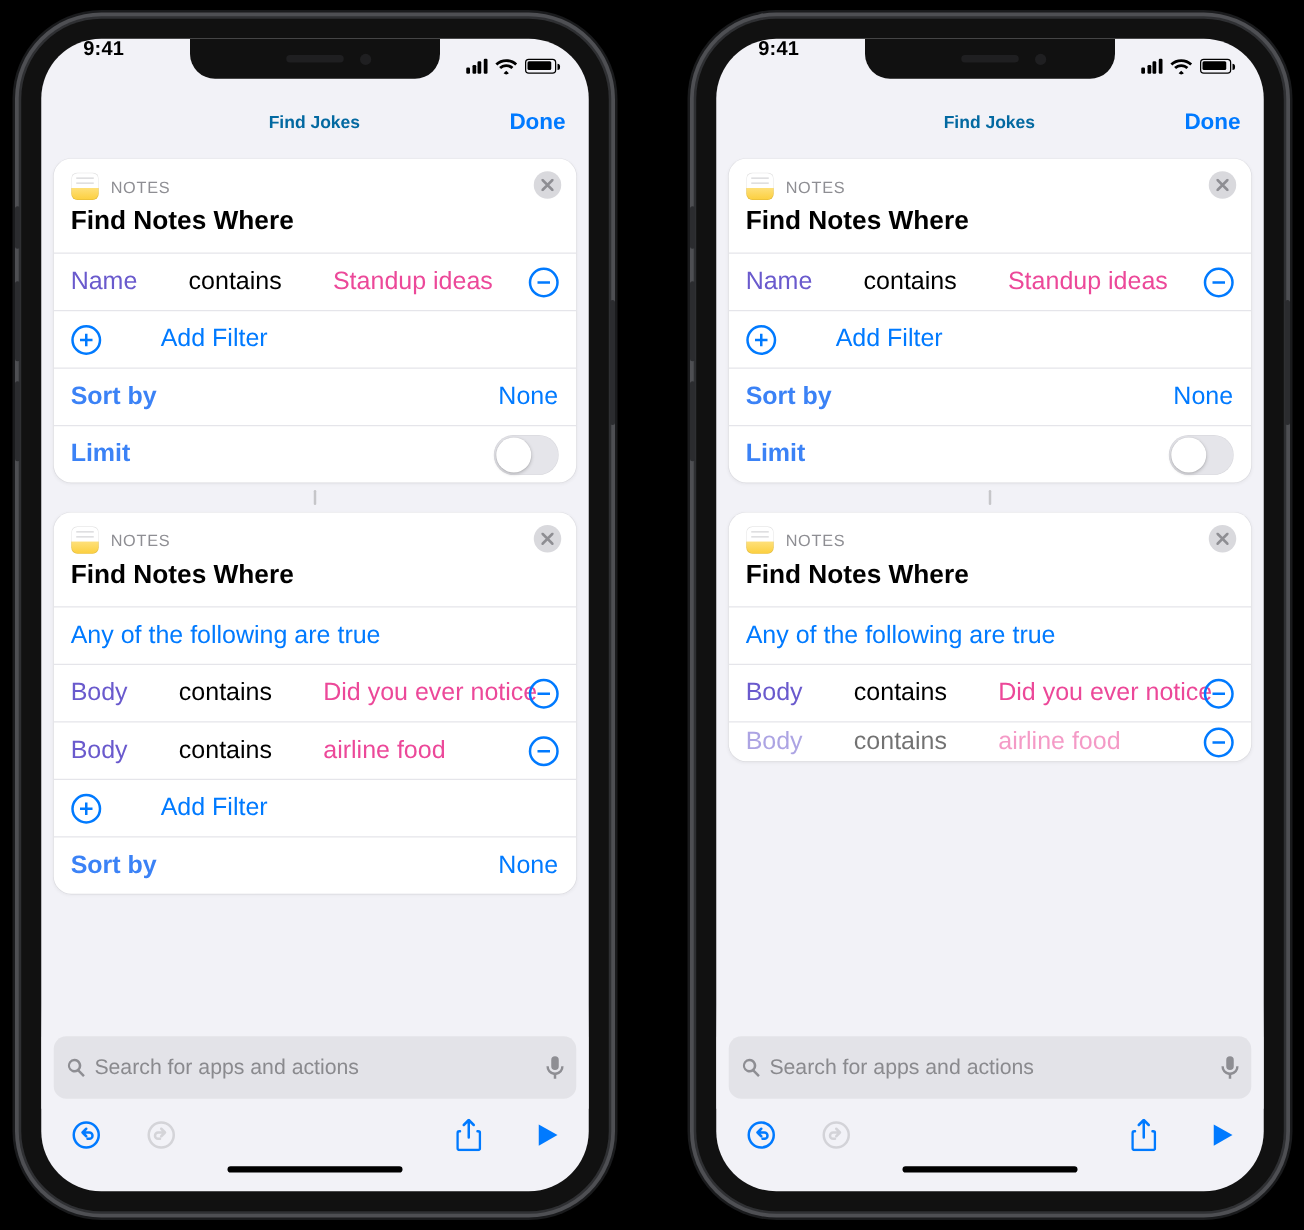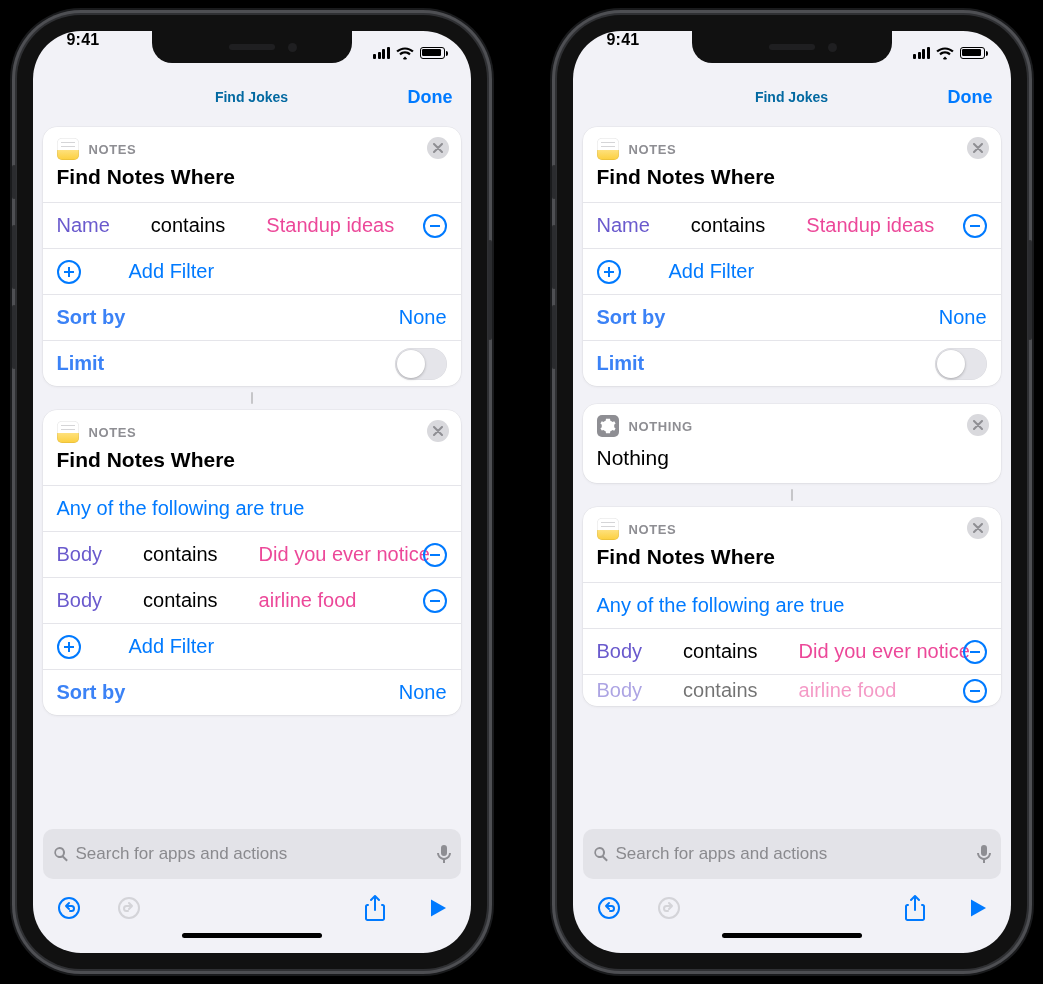--- a/index.html
+++ b/index.html
@@ -25,21 +25,21 @@
   .battery > i { display:block; margin:1.4px; width:19px; height:7px; background:#000; border-radius:1.2px; }
   .nav-bar { height:44px; min-height:44px; display:flex; align-items:center; justify-content:center; position:relative; }
   .nav-title { font-size:14px; font-weight:600; color:#0369a1; }
   .nav-done { position:absolute; right:18px; font-size:18px; font-weight:600; color:#007aff; }
   .content { flex:1; overflow:hidden; padding:8px 10px 0 10px; display:flex; flex-direction:column; gap:10px; position:relative; }
   .card { background:#fff; border-radius:14px; box-shadow:0 0 0 0.5px rgba(0,0,0,.06), 0 1px 3px rgba(0,0,0,.06); }
   .card-header { display:flex; align-items:center; padding:11px 14px 5px 14px; gap:10px; position:relative; }
   .app-icon { width:22px; height:22px; border-radius:5px; background:linear-gradient(180deg,#fff 0%,#fff 55%,#fee07a 56%,#fccf3d 100%); box-shadow:inset 0 0 0 0.5px rgba(0,0,0,.12); position:relative; }
   .app-icon::before { content:""; position:absolute; left:4px; right:4px; top:4px; height:1px; background:#d5d5d7; box-shadow:0 4px 0 #d5d5d7; }
   .gear-icon { width:22px; height:22px; border-radius:5px; background:#8e8e93; display:flex; align-items:center; justify-content:center; }
-  .app-label { font-size:13px; font-weight:700; color:#8e8e93; letter-spacing:0.6px; }
+  .app-label { font-size:13px; font-weight:400; color:#8e8e93; letter-spacing:0.6px; }
   .close-x { position:absolute; top:10px; right:12px; width:22px; height:22px; border-radius:50%; background:#d9d9dd; display:flex; align-items:center; justify-content:center; }
   .close-x svg { width:10px; height:10px; }
   .card-title { font-size:21px; font-weight:600; color:#000; padding:0 14px 13px 14px; }
   .row { display:flex; align-items:center; min-height:46px; padding:0 14px; border-top:0.5px solid #e5e5ea; position:relative; font-size:20px;gap:36px; }
   .field-key { color:#6a5acd; }
   .op { color:#000; margin:0 5px; }
   .value { color:#ec4899;text-align:center; }
   .link-blue { color:#007aff; }
   .circle-btn { position:absolute; right:14px; width:24px; height:24px; border:2px solid #007aff; border-radius:50%; display:flex; align-items:center; justify-content:center; }
   .circle-btn .h { width:10px; height:2px; background:#007aff; }
@@ -290,36 +290,20 @@
           <div class="row">
             <span class="label">Sort by</span>
             <span class="right-val">None</span>
           </div>
           <div class="row">
             <span class="label">Limit</span>
             <span class="switch"></span>
           </div>
         </div>
 
-        <div class="card" style="margin-top:8px;">
-          <div class="card-header">
-            <span class="gear-icon">
-              <svg width="16" height="16" viewBox="0 0 24 24" fill="#fff">
-                  <path d="M12 8a4 4 0 100 8 4 4 0 000-8zm9.4 4c0-.66-.05-1.3-.15-1.92l2.12-1.65-2-3.46-2.5 1a9.5 9.5 0 00-3.32-1.92L15 1h-6l-.55 2.95A9.5 9.5 0 005.13 5.87l-2.5-1-2 3.46 2.12 1.65c-.1.62-.15 1.26-.15 1.92s.05 1.3.15 1.92L.63 15.47l2 3.46 2.5-1a9.5 9.5 0 003.32 1.92L9 23h6l.55-2.95a9.5 9.5 0 003.32-1.92l2.5 1 2-3.46-2.12-1.65c.1-.62.15-1.26.15-1.92z"></path>
-                </svg>
-            </span>
-            <span class="app-label">NOTHING</span>
-            <span class="close-x">
-              <svg viewBox="0 0 10 10">
-                  <path stroke="#8e8e93" stroke-width="2" stroke-linecap="round" d="M1 1l8 8M9 1l-8 8"></path>
-                </svg>
-            </span>
-          </div>
-          <div class="nothing-title">Nothing</div>
-        </div>
 
         <div class="connector"></div>
 
         <div class="card">
           <div class="card-header">
             <span class="app-icon"></span>
             <span class="app-label">NOTES</span>
             <span class="close-x">
               <svg viewBox="0 0 10 10">
                   <path stroke="#8e8e93" stroke-width="2" stroke-linecap="round" d="M1 1l8 8M9 1l-8 8"></path>

